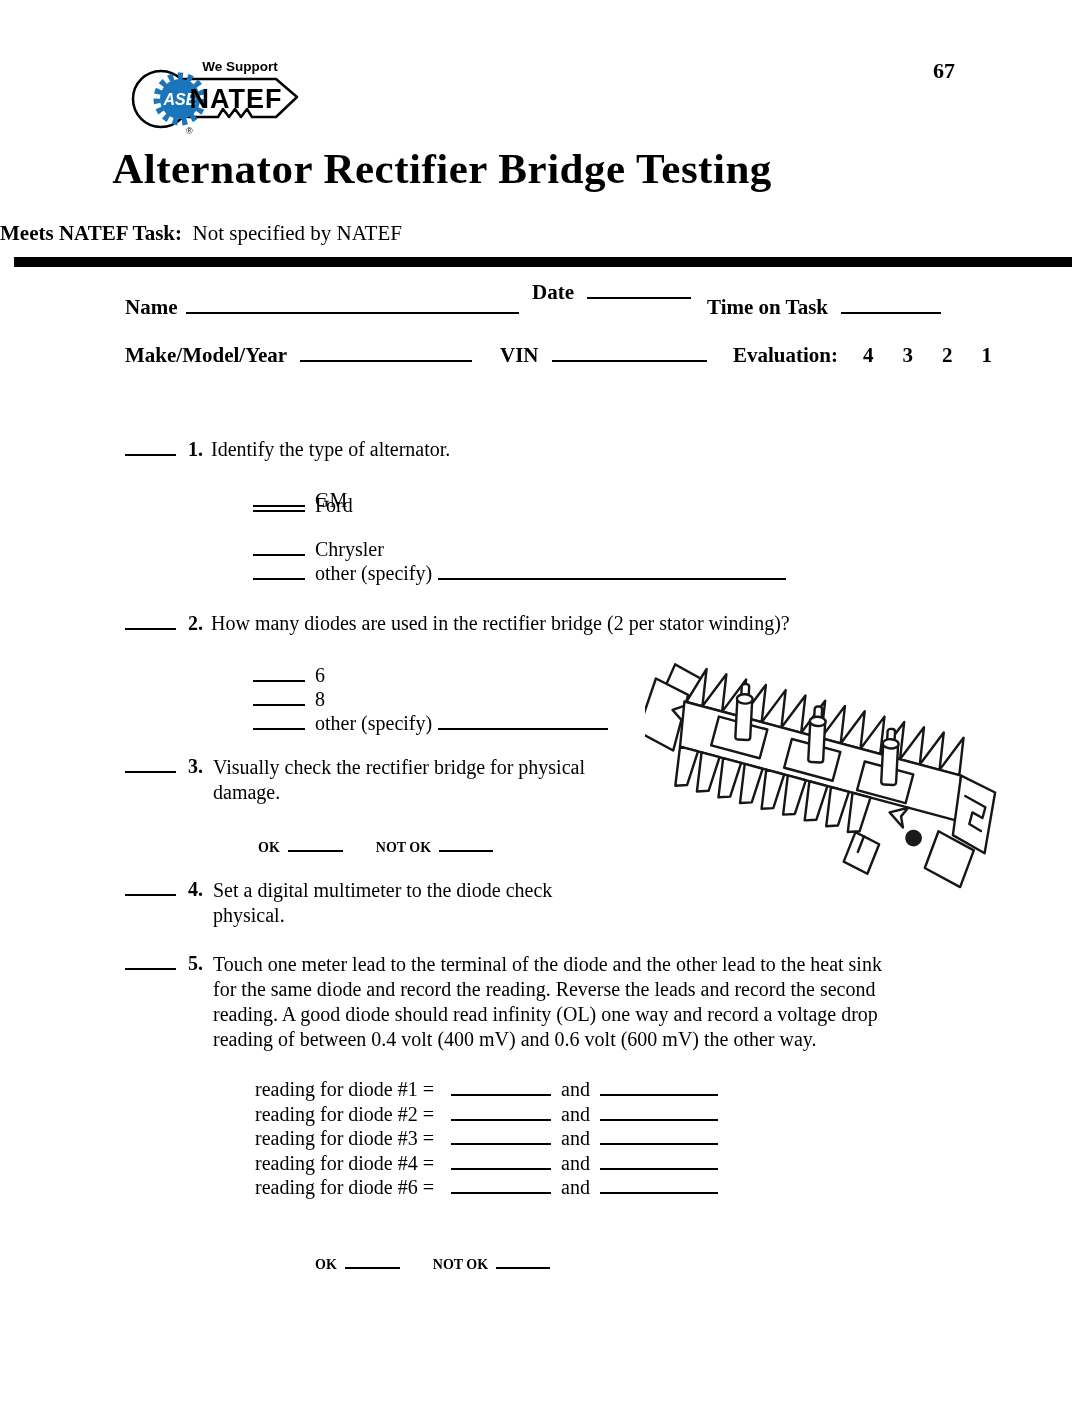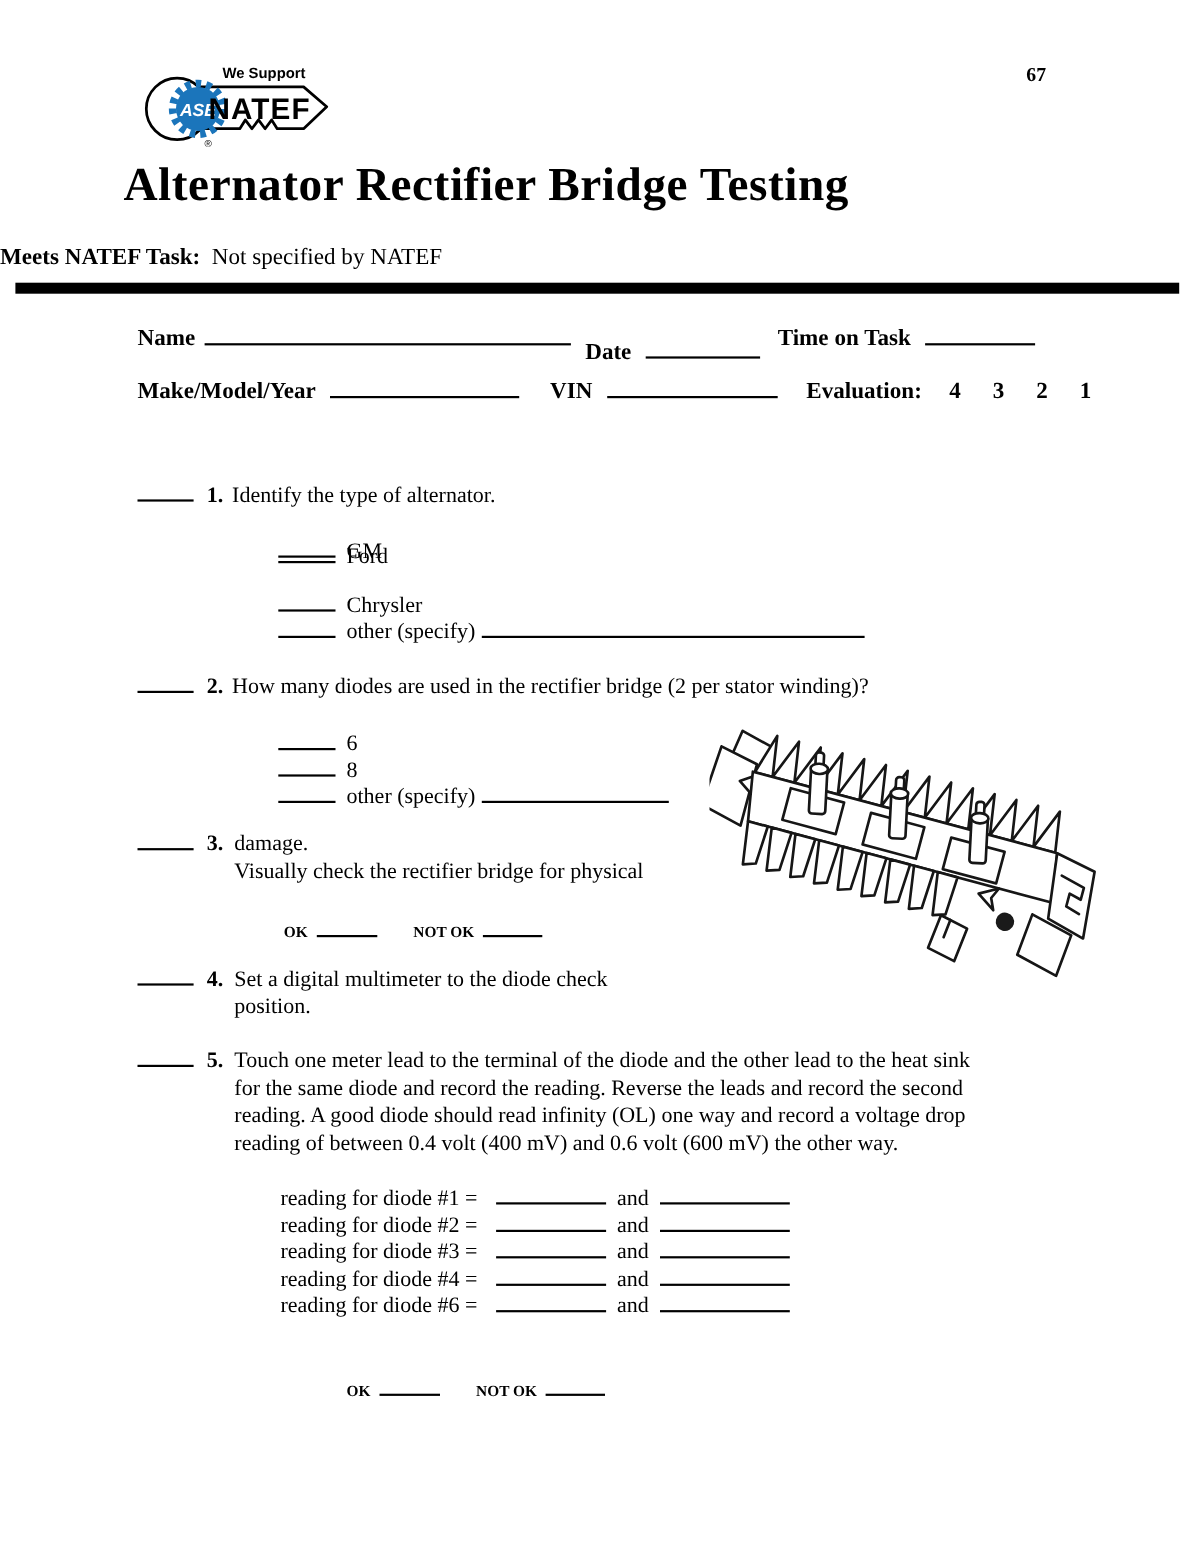--- a/index.html
+++ b/index.html
@@ -7,21 +7,21 @@
     position:relative; width:1088px; height:1408px; background:#ffffff;
     font-family:"Liberation Serif","DejaVu Serif",serif; color:#000;
     font-size:20px; overflow:hidden;
   }
   .abs { position:absolute; }
   b, .b { font-weight:bold; }
   .bl { display:inline-block; border-bottom:2px solid #000; height:16px; }
   .title { left:0; width:884px; top:144px; text-align:center; font-size:43px; font-weight:bold; letter-spacing:.5px; }
   .subtitle { left:0; width:1088px; top:221px; text-align:left; font-size:21px; }
   .rule { left:14px; top:257px; width:1058px; height:10px; background:#000; }
-  .pageno { left:933px; top:58px; font-size:18px; font-weight:bold; }
+  .pageno { left:933px; top:58px; font-size:22px; font-weight:bold; }
   .flabel { font-weight:bold; font-size:21px; }
   .qnum { font-weight:bold; margin-left:12px; }
   .qtext { margin-left:8px; }
   .qblock { display:inline-block; vertical-align:top; margin-left:10px; line-height:25px; }
   .qblock span { display:block; }
   .optrow { white-space:nowrap; }
   .optlabel { margin-left:10px; }
   .okrow { font-size:14px; font-weight:bold; white-space:nowrap; }
   .readrow { line-height:24.6px; white-space:nowrap; }
   .rlabel { display:inline-block; width:196px; }
@@ -52,21 +52,21 @@
     <b>Meets NATEF Task:</b>&nbsp;
     <span>Not specified by NATEF</span>
   </div>
 
   <div class="abs rule"></div>
 
   <div class="abs" style="left:125px;top:295px">
     <span class="flabel">Name</span>
     <span class="bl" style="width:333px;margin-left:4px"></span>
   </div>
-  <div class="abs" style="left:532px;top:307px">
+  <div class="abs" style="left:532px;top:280px">
     <span class="flabel">Date</span>
     <span class="bl" style="width:104px;margin-left:8px"></span>
   </div>
   <div class="abs" style="left:707px;top:295px">
     <span class="flabel">Time on Task</span>
     <span class="bl" style="width:100px;margin-left:8px"></span>
   </div>
 
   <div class="abs" style="left:125px;top:343px">
     <span class="flabel">Make/Model/Year</span>
@@ -107,28 +107,28 @@
     <span class="bl" style="width:52px"></span><span class="optlabel">6</span>
   </div>
   <div class="abs optrow" style="left:253px;top:688px">
     <span class="bl" style="width:52px"></span><span class="optlabel">8</span>
   </div>
   <div class="abs optrow" style="left:253px;top:712px">
     <span class="bl" style="width:52px"></span><span class="optlabel">other (specify)</span><span class="bl" style="width:170px;margin-left:6px"></span>
   </div>
 
   <div class="abs" style="left:125px;top:755px">
-    <span class="bl" style="width:51px"></span><span class="qnum">3.</span><span class="qblock"><span>damage.</span><span>Visually check the rectifier bridge for physical</span></span>
+    <span class="bl" style="width:51px"></span><span class="qnum">3.</span><span class="qblock"><span>Visually check the rectifier bridge for physical</span><span>damage.</span></span>
   </div>
   <div class="abs okrow" style="left:258px;top:834px">
     <span>OK</span><span class="bl" style="width:55px;margin-left:8px"></span><span style="margin-left:33px">NOT OK</span><span class="bl" style="width:54px;margin-left:8px"></span>
   </div>
 
   <div class="abs" style="left:125px;top:878px">
-    <span class="bl" style="width:51px"></span><span class="qnum">4.</span><span class="qblock"><span>Set a digital multimeter to the diode check</span><span>position.</span></span>
+    <span class="bl" style="width:51px"></span><span class="qnum">4.</span><span class="qblock"><span>Set a digital multimeter to the diode check</span><span>physical.</span></span>
   </div>
 
   <div class="abs" style="left:125px;top:952px">
     <span class="bl" style="width:51px"></span><span class="qnum">5.</span><span class="qblock" style="width:770px;white-space:nowrap"><span>Touch one meter lead to the terminal of the diode and the other lead to the heat sink</span><span>for the same diode and record the reading.  Reverse the leads and record the second</span><span>reading.  A good diode should read infinity (OL) one way and record a voltage drop</span><span>reading of between 0.4 volt (400 mV) and 0.6 volt (600 mV) the other way.</span></span>
   </div>
 
   <div class="abs" style="left:255px;top:1077px">
     <div class="readrow">
       <span class="rlabel">reading for diode #1 =</span><span class="bl" style="width:100px"></span><span class="andw">and</span><span class="bl" style="width:118px"></span>
     </div>

